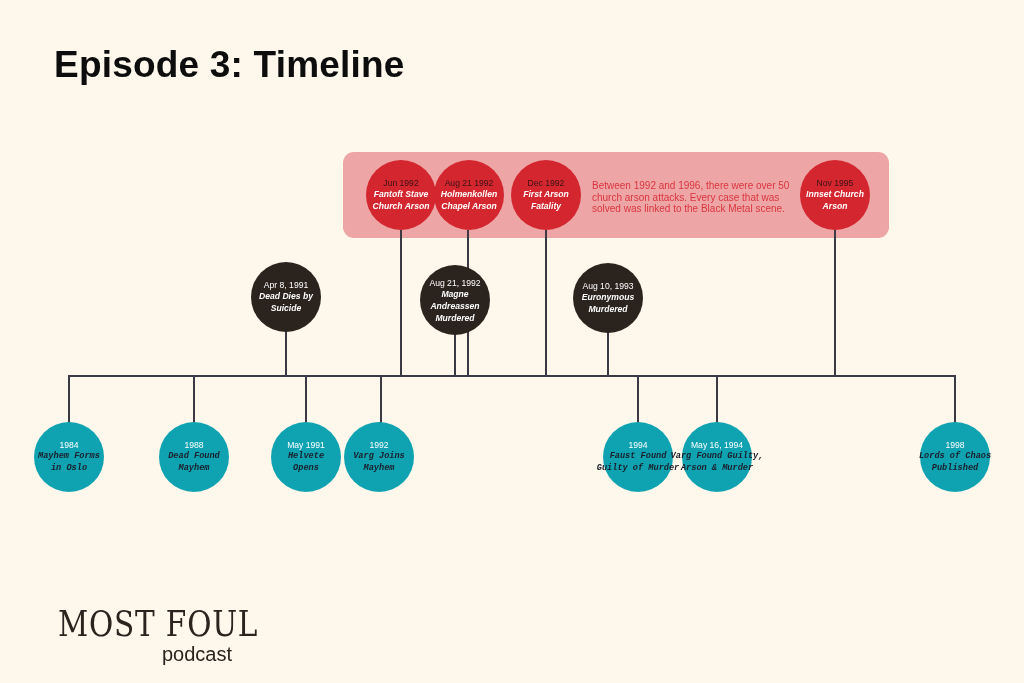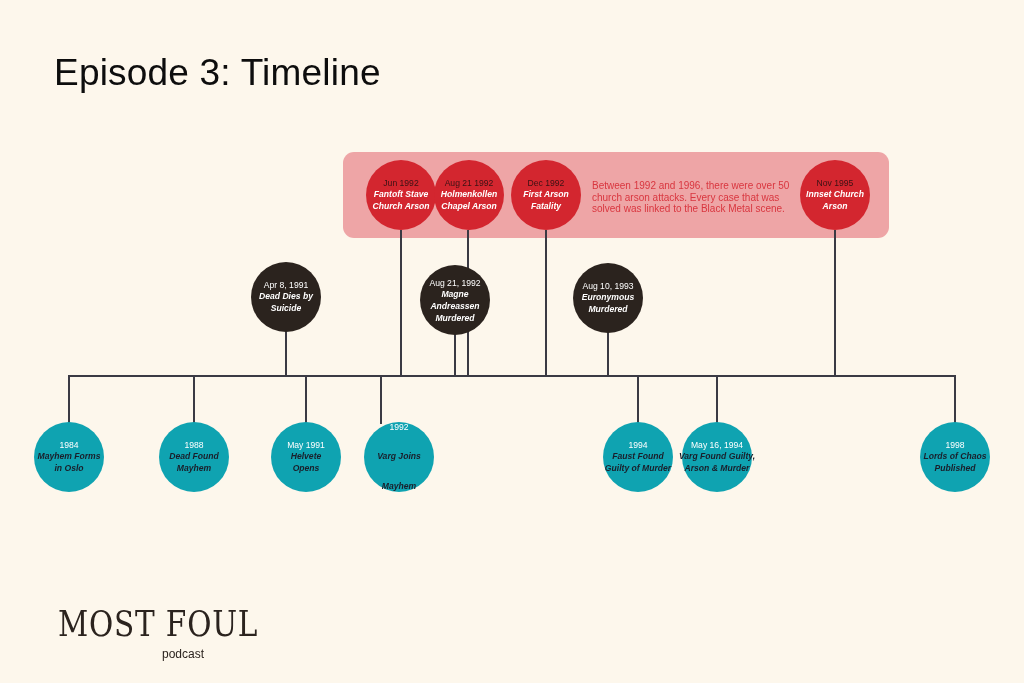--- a/index.html
+++ b/index.html
@@ -3,22 +3,22 @@
 <meta charset="utf-8">
 <style>
   html, body { margin: 0; padding: 0; }
   body {
     width: 1024px; height: 683px; overflow: hidden;
     background: #fdf7ec;
     position: relative;
     font-family: "Liberation Sans", "DejaVu Sans", sans-serif;
   }
   .title {
-    position: absolute; left: 54px; top: 52px;
-    font-size: 37px; font-weight: normal; color: #0d0d0d;
+    position: absolute; left: 54px; top: 44px;
+    font-size: 37px; font-weight: bold; color: #0d0d0d;
     letter-spacing: 0.2px;
     font-family: "Liberation Sans", sans-serif;
   }
   .arson-box {
     position: absolute; left: 343px; top: 152px; width: 546px; height: 86px;
     background: #eea5a6; border-radius: 11px;
   }
   .arson-note {
     position: absolute; left: 592px; top: 180px; width: 210px;
     font-size: 10px; line-height: 11.5px; color: #d9363f;
@@ -33,32 +33,32 @@
   .circle .date { font-style: normal; font-weight: normal; white-space: nowrap; }
   .circle .label { font-style: italic; font-weight: bold; white-space: nowrap; }
   .red { background: #d3262f; }
   .red .date { color: #3a1214; }
   .red .label { color: #ffffff; }
   .dark { background: #2b231e; }
   .dark .date { color: #ffffff; }
   .dark .label { color: #ffffff; }
   .teal { background: #0fa3b1; }
   .teal .date { color: #ffffff; }
-  .teal .label { color: #1a1f2b; }
+  .teal .label { color: #1a1f2b; font-family: Liberation Mono, monospace; }
   .logo {
     position: absolute; left: 58px; top: 606px;
   }
   .logo-main {
     font-family: "DejaVu Serif", serif; font-size: 36px; color: #2b231e;
     letter-spacing: 1px; line-height: 36px; transform: scaleX(0.82); transform-origin: left;
     font-weight: normal;
   }
   .logo-sub {
     position: absolute; left: 104px; top: 38px;
-    font-family: "Liberation Sans", sans-serif; font-size: 12px; color: #2b231e; line-height: 20px;
+    font-family: "Liberation Sans", sans-serif; font-size: 20px; color: #2b231e; line-height: 20px;
   }
 </style>
 </head>
 <body>
 
 <div class="title">Episode 3: Timeline</div>
 
 <div class="arson-box"></div>
 <div class="arson-note">Between 1992 and 1996, there were over 50 church arson attacks. Every case that was solved was linked to the Black Metal scene.</div>
 
@@ -127,21 +127,21 @@
 <div class="circle teal" style="left:159px; top:422px;">
   <span class="date">1988</span>
   <span class="label">Dead Found</span>
   <span class="label">Mayhem</span>
 </div>
 <div class="circle teal" style="left:271px; top:422px;">
   <span class="date">May 1991</span>
   <span class="label">Helvete</span>
   <span class="label">Opens</span>
 </div>
-<div class="circle teal" style="left:364px; top:422px;gap:18px;">
+<div class="circle teal" style="left:344px; top:422px;">
   <span class="date">1992</span>
   <span class="label">Varg Joins</span>
   <span class="label">Mayhem</span>
 </div>
 <div class="circle teal" style="left:603px; top:422px;">
   <span class="date">1994</span>
   <span class="label">Faust Found</span>
   <span class="label">Guilty of Murder</span>
 </div>
 <div class="circle teal" style="left:682px; top:422px;">

